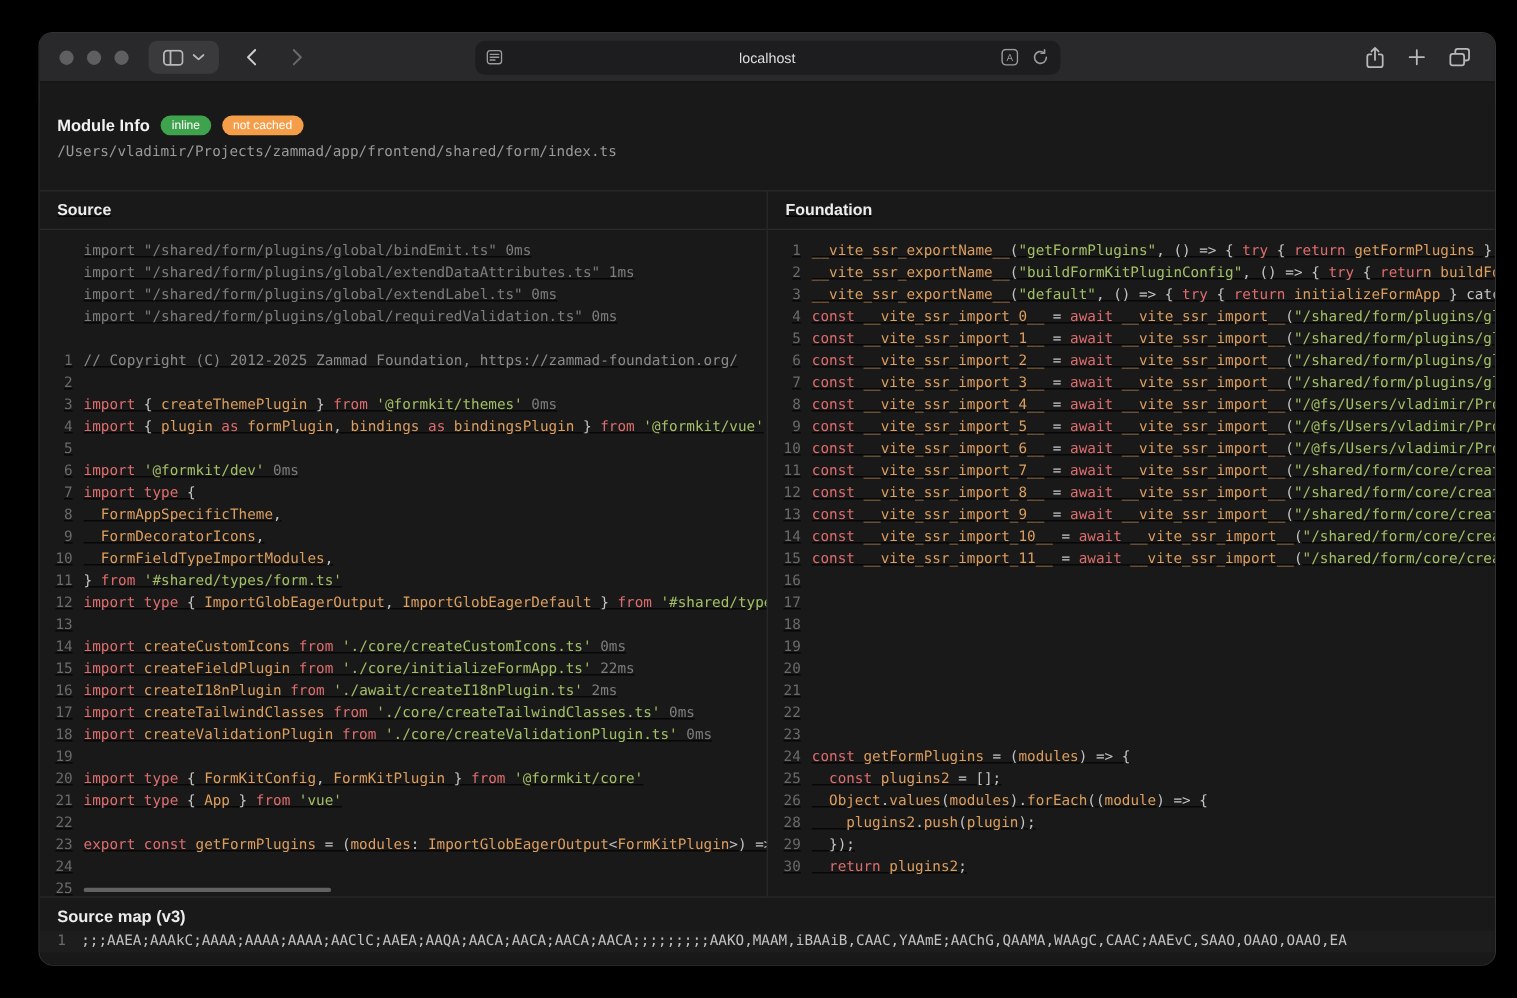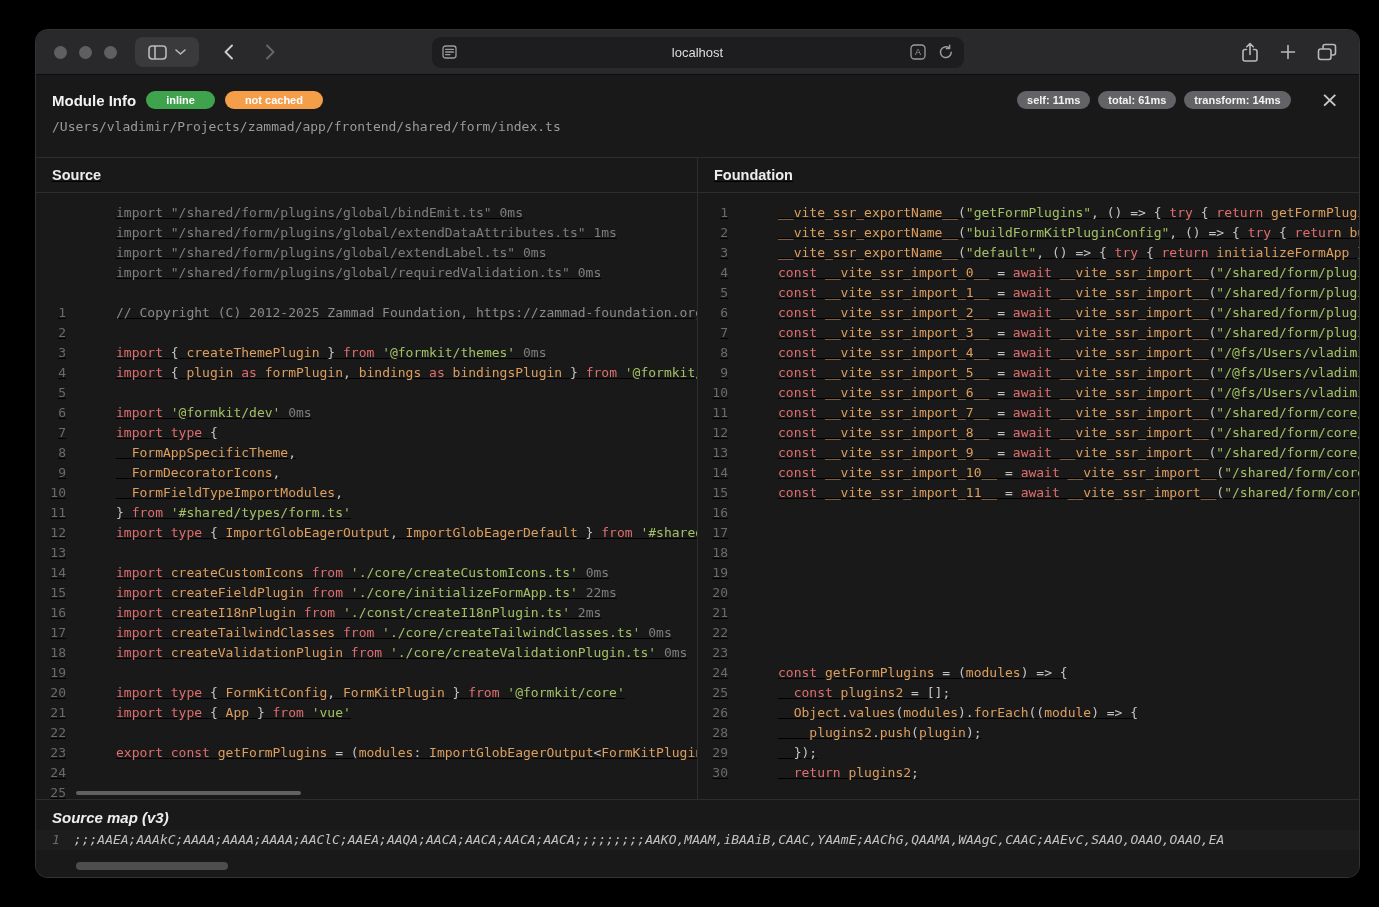--- a/index.html
+++ b/index.html
@@ -20,55 +20,55 @@
   .nav .tb-btn{width:26px;height:30px;}
   .url-bar{position:absolute;left:50%;transform:translateX(-50%);top:7px;width:532px;height:31px;
            background:#1d1d1f;border-radius:9px;display:flex;align-items:center;justify-content:center;}
   .url-text{font-size:13px;color:#dedee0;}
   .url-left{position:absolute;left:10px;top:8px;display:flex;}
   .url-right{position:absolute;right:10px;top:7px;display:flex;gap:12px;align-items:center;}
   .tb-right{position:absolute;right:22px;top:7px;display:flex;gap:20px;align-items:center;height:30px;}
   svg{display:block;}
 
   
-  .page{height:803px;display:flex;flex-direction:column;background:#191919;}
+  .page{height:803px;display:flex;flex-direction:column;background:#191919;margin-top:16px;}
   .page-header{height:82px;box-sizing:border-box;padding:14px 18px 0 16px;}
   .ph-row{display:flex;align-items:center;}
   .ph-title{font-size:15px;font-weight:700;color:#f2f2f2;}
-  .badge{margin-left:10px;font-size:11px;font-weight:700;padding:3px 20px;border-radius:10px;color:#fff;}
+  .badge{margin-left:10px;font-size:11px;font-weight:400;padding:3px 10px;border-radius:10px;color:#fff;}
   .badge-green{background:#3fa34d;}
   .badge-orange{background:#f59e4a;}
   .ph-right{margin-left:auto;display:flex;gap:8px;align-items:center;}
   .pill{font-size:11px;font-weight:700;padding:3px 10px;border-radius:10px;background:#636367;color:#f2f2f2;}
   .close-btn{margin-left:20px;background:none;border:none;color:#c9c9c9;font-size:22px;line-height:1;
              padding:0 2px;font-family:"DejaVu Sans",sans-serif;}
   .ph-path{margin-top:8px;font-family:"DejaVu Sans Mono",monospace;font-size:13px;color:#9a9a9a;}
 
   
   .panels{display:flex;height:642px;box-sizing:border-box;border-top:1px solid #2d2d2d;}
   .panel{flex:1;min-width:0;display:flex;flex-direction:column;position:relative;text-decoration:underline;}
   .panel + .panel{border-left:1px solid #2d2d2d;}
   .panel-title{height:35px;box-sizing:border-box;display:flex;align-items:center;padding-left:16px;
                font-size:14.5px;font-weight:600;color:#ededed;border-bottom:1px solid #2d2d2d;}
   .code{flex:1;overflow:hidden;padding:10px 0 0 8px;font-family:"DejaVu Sans Mono",monospace;
         font-size:13px;line-height:20px;color:#c4c4c4;}
-  .cl{display:flex;height:20px;gap:40px;}
+  .cl{display:flex;height:20px;}
   .ln{flex:none;width:22px;text-align:right;margin-right:10px;color:#6a6a6a;user-select:none;}
   .lc{white-space:pre;}
   .tk-kw{color:#df6d6d;}
   .tk-id{color:#dd9e5e;}
   .tk-str{color:#a2c065;}
   .tk-pln{color:#c4c4c4;}
   .tk-dim{color:#7d7d7d;}
   .tk-cmt{color:#8a8a8a;}
   .hscroll-left{position:absolute;left:40px;bottom:4px;width:225px;height:4px;border-radius:2px;
                 background:#7a7a7a;opacity:.75;}
 
   
-  .sourcemap{border-top:1px solid #2d2d2d;height:56px;box-sizing:border-box;font-style:italic;}
+  .sourcemap{border-top:1px solid #2d2d2d;height:56px;box-sizing:border-box;}
   .sm-title{padding:9px 16px 4px;font-size:15px;font-weight:700;color:#ededed;}
   .sm-row{display:flex;font-family:"DejaVu Sans Mono",monospace;font-size:13px;line-height:20px;
           padding-left:16px;color:#c2c2c2;white-space:pre;overflow:hidden;background:#1d1d1d;}
   .sm-ln{color:#6a6a6a;margin-right:14px;}
 
   
   .bottom-bar{position:relative;flex:1;background:#191919;}
   .bottom-thumb{position:absolute;left:40px;top:7px;width:152px;height:8px;border-radius:4px;background:#4d4d4f;}
 </style>
 </head>
@@ -168,26 +168,20 @@
       </div>
     </div>
 
     <div class="page">
 
       <div class="page-header">
         <div class="ph-row">
           <span class="ph-title">Module Info</span>
           <span class="badge badge-green">inline</span>
           <span class="badge badge-orange">not cached</span>
-          <span class="ph-right">
-            <span class="pill">self: 11ms</span>
-            <span class="pill">total: 61ms</span>
-            <span class="pill">transform: 14ms</span>
-            <button class="close-btn">×</button>
-          </span>
         </div>
         <div class="ph-path">/Users/vladimir/Projects/zammad/app/frontend/shared/form/index.ts</div>
       </div>
 
       <div class="panels">
         <div class="panel">
           <div class="panel-title">Source</div>
           <div class="code">
               <div class="cl">
                 <span class="ln"></span>
@@ -264,21 +258,21 @@
               <div class="cl">
                 <span class="ln">14</span>
                 <span class="lc"><span class="tk-kw">import</span><span class="tk-id"> createCustomIcons</span><span class="tk-kw"> from</span><span class="tk-str"> './core/createCustomIcons.ts'</span><span class="tk-dim"> 0ms</span></span>
               </div>
               <div class="cl">
                 <span class="ln">15</span>
                 <span class="lc"><span class="tk-kw">import</span><span class="tk-id"> createFieldPlugin</span><span class="tk-kw"> from</span><span class="tk-str"> './core/initializeFormApp.ts'</span><span class="tk-dim"> 22ms</span></span>
               </div>
               <div class="cl">
                 <span class="ln">16</span>
-                <span class="lc"><span class="tk-kw">import</span><span class="tk-id"> createI18nPlugin</span><span class="tk-kw"> from</span><span class="tk-str"> './const/createI18nPlugin.ts'</span><span class="tk-dim"> 2ms</span></span>
+                <span class="lc"><span class="tk-kw">import</span><span class="tk-id"> createI18nPlugin</span><span class="tk-kw"> from</span><span class="tk-str"> './await/createI18nPlugin.ts'</span><span class="tk-dim"> 2ms</span></span>
               </div>
               <div class="cl">
                 <span class="ln">17</span>
                 <span class="lc"><span class="tk-kw">import</span><span class="tk-id"> createTailwindClasses</span><span class="tk-kw"> from</span><span class="tk-str"> './core/createTailwindClasses.ts'</span><span class="tk-dim"> 0ms</span></span>
               </div>
               <div class="cl">
                 <span class="ln">18</span>
                 <span class="lc"><span class="tk-kw">import</span><span class="tk-id"> createValidationPlugin</span><span class="tk-kw"> from</span><span class="tk-str"> './core/createValidationPlugin.ts'</span><span class="tk-dim"> 0ms</span></span>
               </div>
               <div class="cl">

